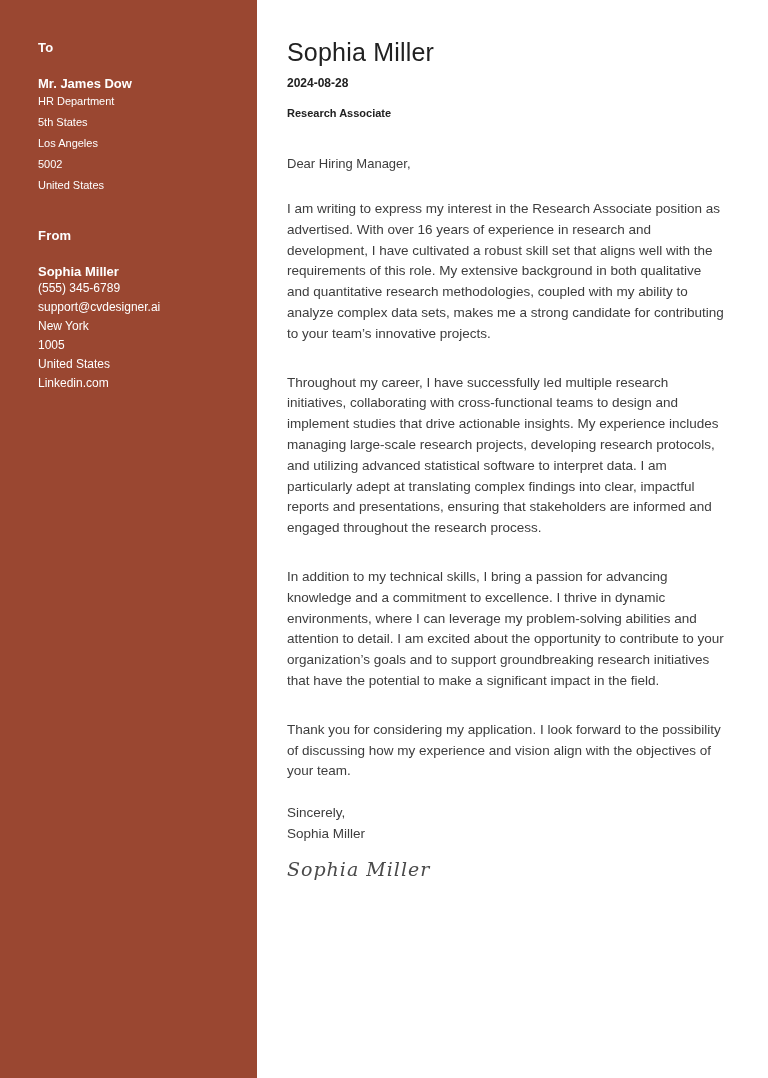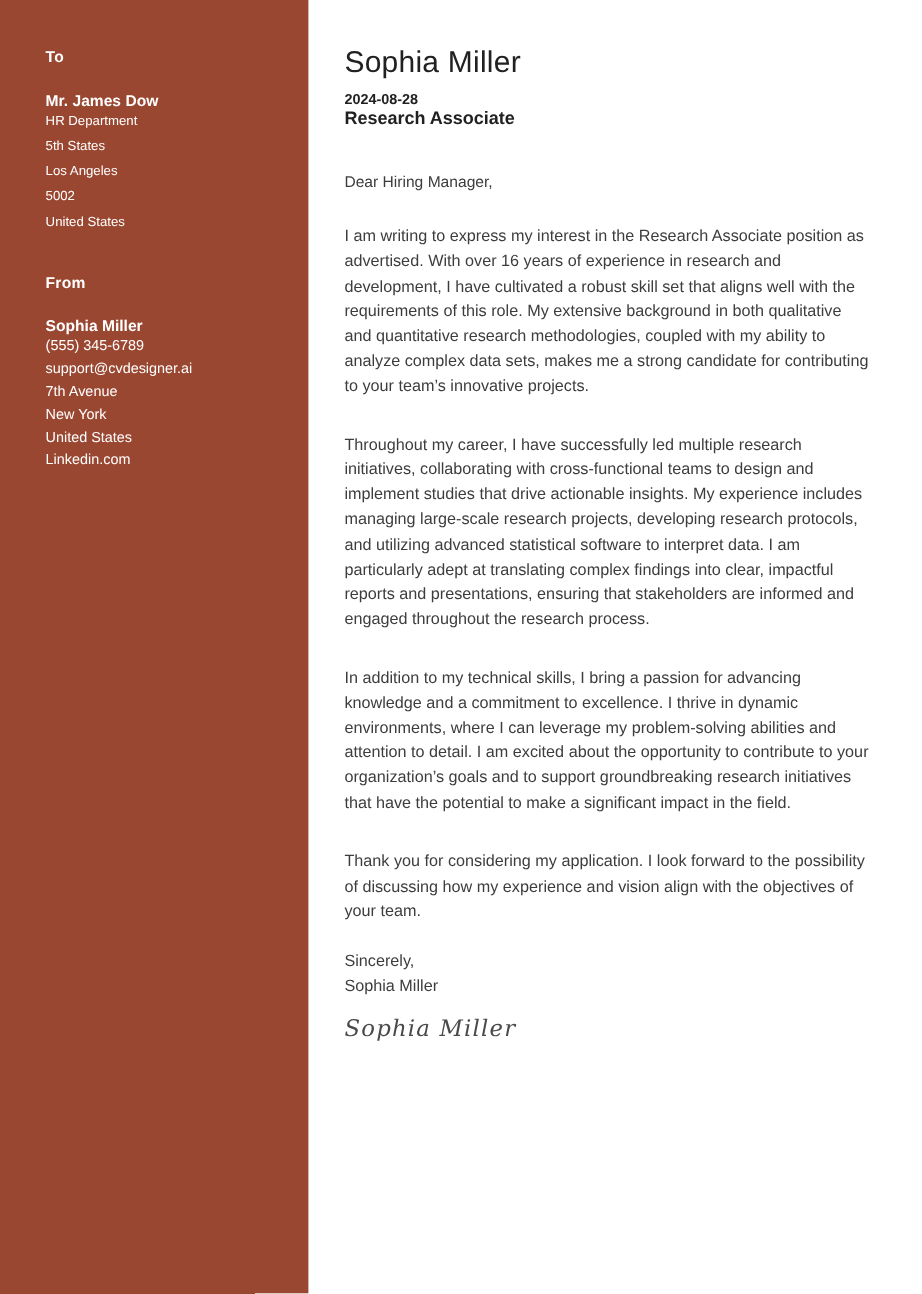--- a/index.html
+++ b/index.html
@@ -58,21 +58,22 @@
     color: #212121;
     letter-spacing: 0.2px;
   }
   .letter-date {
     margin-top: 9px;
     font-size: 12px;
     font-weight: bold;
     color: #212121;
   }
   .letter-job-title {
-    font-size: 15px;
+    margin-top: 17px;
+    font-size: 11px;
     font-weight: bold;
     color: #212121;
   }
   .salutation {
     margin-top: 37px;
     font-size: 13px;
     color: #3d3d3d;
   }
   .body-paragraph {
     margin-top: 28px;
@@ -110,22 +111,22 @@
       <div class="line">Los Angeles</div>
       <div class="line">5002</div>
       <div class="line">United States</div>
     </div>
 
     <div class="from-block">
       <div class="section-heading">From</div>
       <div class="contact-name">Sophia Miller</div>
       <div class="line">(555) 345-6789</div>
       <div class="line">support@cvdesigner.ai</div>
-      <div class="line">7th Avenue</div>
       <div class="line">New York</div>
+      <div class="line">1005</div>
       <div class="line">United States</div>
       <div class="line">Linkedin.com</div>
     </div>
   </aside>
 
   <main class="main">
     <h1 class="letter-name">Sophia Miller</h1>
     <div class="letter-date">2024-08-28</div>
     <div class="letter-job-title">Research Associate</div>
 

